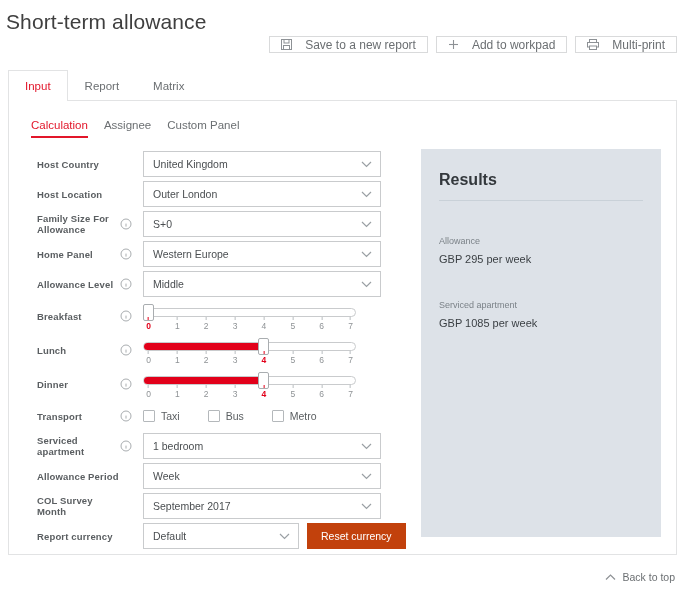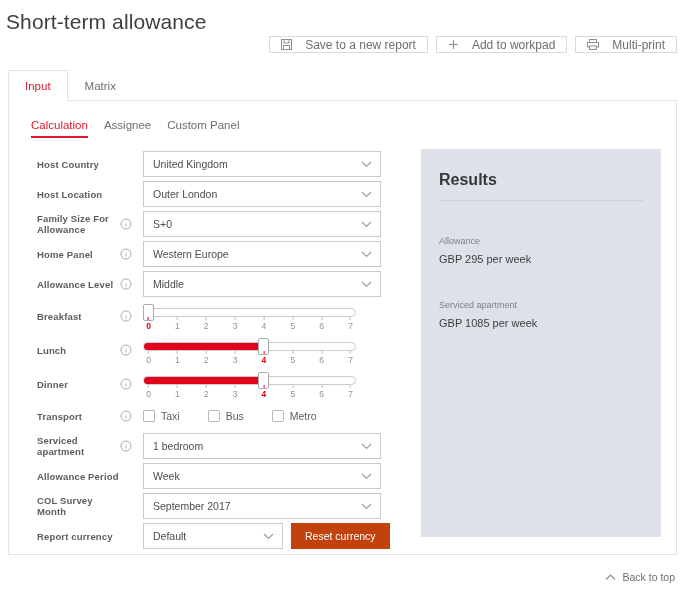--- a/index.html
+++ b/index.html
@@ -109,21 +109,21 @@
     display: flex; align-items: center;
     padding: 0 26px 0 9px;
     font-size: 10.5px; color: #4a4e51;
     cursor: pointer;
   }
   .select .chev {
     position: absolute; right: 8px; top: 50%;
     transform: translateY(-50%);
     color: #9aa0a4;
   }
-  .select.narrow { width: 140px; }
+  .select.narrow { width: 156px; }
 
   
   .slider-wrap { width: 213px; position: relative; height: 26px; }
   .track {
     position: absolute; left: 0; top: 5px;
     width: 213px; height: 9px;
     border: 1px solid #c9cbcd; border-radius: 5px;
     background: #fff; overflow: hidden;
   }
   .fill {
@@ -229,20 +229,23 @@
           <rect x="2.5" y="7" width="7" height="3.5" fill="#fff"></rect>
         </svg>
       </span>
       <span>Multi-print</span>
     </div>
   </div>
 
   <div class="tabs">
     <div class="tab active">
       <span>Input</span>
+    </div>
+    <div class="tab">
+      <span>Report</span>
     </div>
     <div class="tab">
       <span>Matrix</span>
     </div>
   </div>
 
   <div class="panel">
 
     <div class="subtabs">
       <div class="subtab active">

